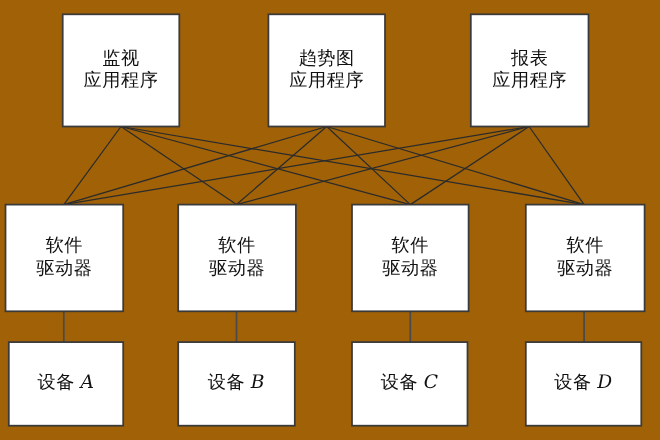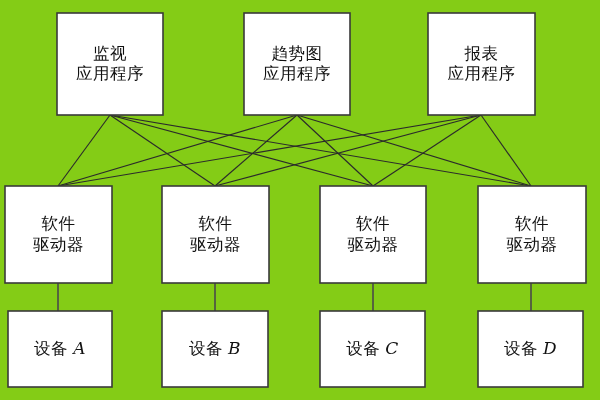--- a/index.html
+++ b/index.html
@@ -11,21 +11,21 @@
   body {
     width: 600px;
     height: 400px;
     overflow: hidden;
     font-family: "DejaVu Serif", "Liberation Serif", serif;
   }
   #diagram-root {
     position: relative;
     width: 600px;
     height: 400px;
-    background: #84cc16;
+    background: #a16207;
   }
   svg.diagram-canvas {
     display: block;
     width: 600px;
     height: 400px;
   }
   .node-box {
     fill: #ffffff;
     stroke: #3a3a3a;
     stroke-width: 1.6;

